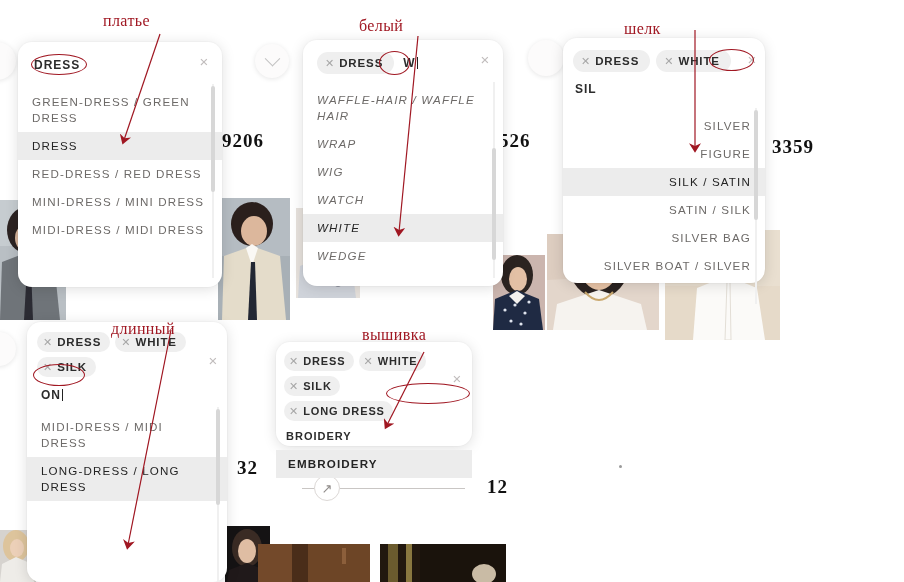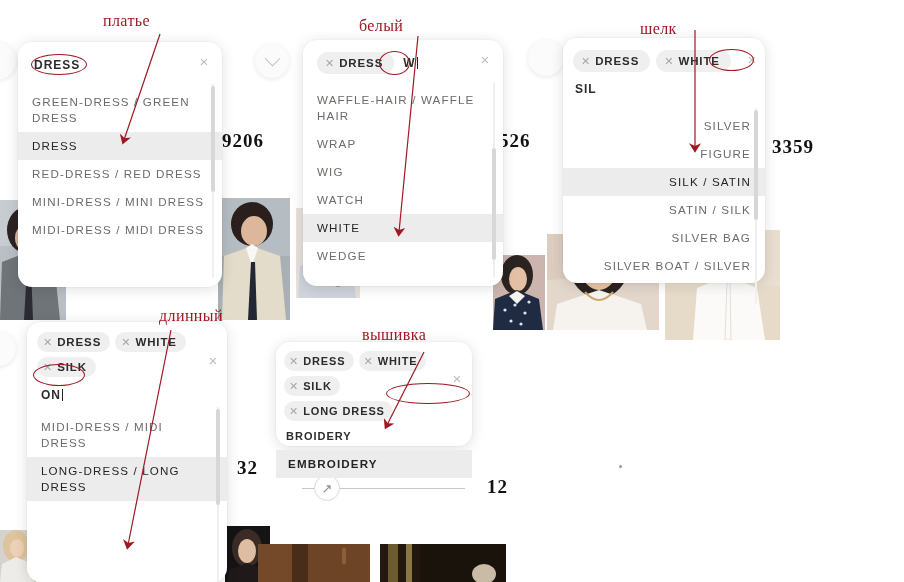--- a/index.html
+++ b/index.html
@@ -339,21 +339,21 @@
 
   <div class="panel" style="left:303px;top:40px;width:200px;height:246px;">
     <div class="panel-head">
       <span class="chip">
         <span class="xmark">✕</span>
         <span>DRESS</span>
       </span>
       <span class="typed"><span>W</span><span class="caret"></span></span>
       <span class="panel-close">×</span>
     </div>
-    <div class="panel-list" style="height:200px;">
+    <div class="panel-list" style="height:200px;font-style:italic;">
       <div class="opt">WAFFLE-HAIR / WAFFLE HAIR</div>
       <div class="opt">WRAP</div>
       <div class="opt">WIG</div>
       <div class="opt">WATCH</div>
       <div class="opt sel">WHITE</div>
       <div class="opt">WEDGE</div>
       <div class="scrolltrack" style="top:2px;height:196px;"></div>
       <div class="scrollbar" style="top:68px;height:112px;"></div>
     </div>
   </div>
@@ -456,18 +456,18 @@
     </svg>
 
     <div class="ellipse" style="left:31px;top:54px;width:56px;height:21px;"></div>
     <div class="ellipse" style="left:379px;top:51px;width:31px;height:24px;"></div>
     <div class="ellipse" style="left:709px;top:49px;width:45px;height:22px;"></div>
     <div class="ellipse" style="left:33px;top:364px;width:52px;height:22px;"></div>
     <div class="ellipse" style="left:386px;top:383px;width:84px;height:21px;"></div>
 
     <div class="ann" style="left:103px;top:12px;">платье</div>
     <div class="ann" style="left:359px;top:17px;">белый</div>
-    <div class="ann" style="left:624px;top:20px;margin-left:16px;">шелк</div>
-    <div class="ann" style="left:111px;top:307px;margin-left:48px;">длинный</div>
+    <div class="ann" style="left:624px;top:20px;">шелк</div>
+    <div class="ann" style="left:111px;top:320px;">длинный</div>
     <div class="ann" style="left:362px;top:326px;">вышивка</div>
   </div>
 
 </div>
 
 </body></html>

